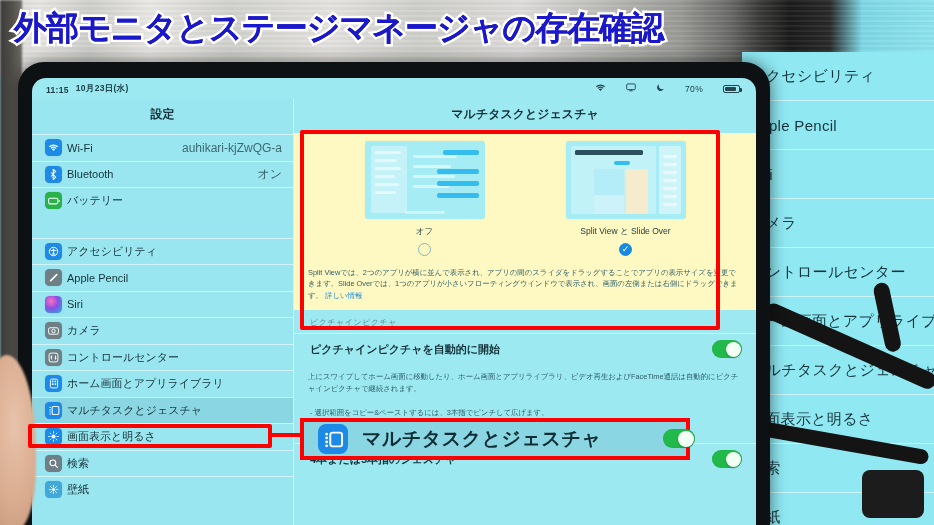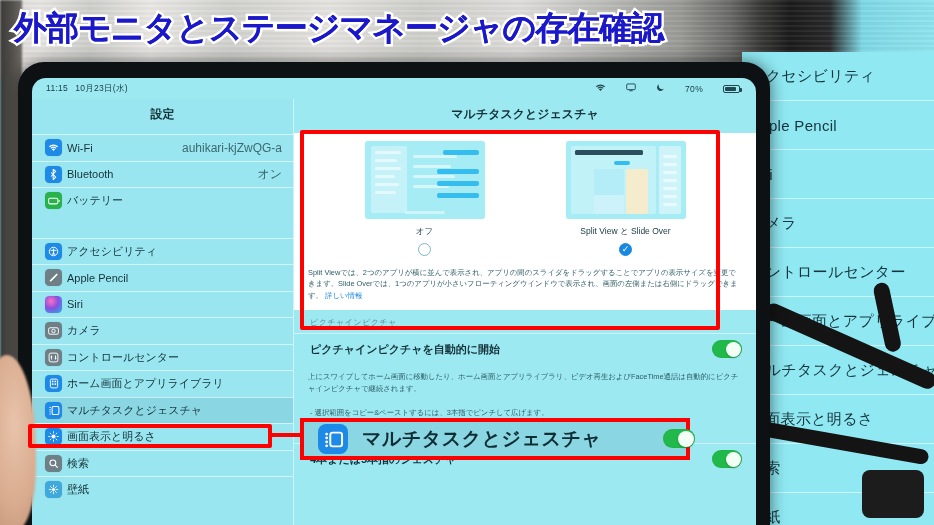--- a/index.html
+++ b/index.html
@@ -71,21 +71,21 @@
     overflow: hidden;
   }
 
   
   .statusbar {
     height: 21px; width: 100%;
     display: flex; align-items: center; justify-content: space-between;
     padding: 0 16px 0 14px;
     font-size: 8.5px; color: #1d4047; letter-spacing: .3px;
   }
-  .sb-left { display: flex; gap: 7px; align-items: flex-start; }
+  .sb-left { display: flex; gap: 7px; align-items: flex-end; font-weight: bold; }
   .sb-right { display: flex; gap: 20px; align-items: center; font-size: 8.5px; }
   .sb-ico { display: inline-block; }
   .battery {
     width: 17px; height: 8px; border: 1px solid #23474f; border-radius: 2px;
     position: relative; display: inline-block;
   }
   .battery::after {
     content: ""; position: absolute; right: -3px; top: 2px;
     width: 2px; height: 4px; background: #23474f; border-radius: 0 1px 1px 0;
   }
@@ -132,21 +132,21 @@
     overflow: hidden;
   }
   .main-title {
     text-align: center; font-size: 12px; font-weight: 700;
     color: #143239; padding: 7px 0 10px;
   }
   .sec-head {
     font-size: 8px; color: #5e8d95; letter-spacing: .5px;
     padding: 7px 0 5px 16px; text-transform: none;
   }
-  .card { background: #ffffff; }
+  .card { background: #fef9c3; }
 
   .mt-options {
     display: flex; justify-content: space-around;
     padding: 8px 30px 4px;
   }
   .mt-opt { width: 150px; text-align: center; }
   .mt-prev {
     width: 120px; height: 78px; margin: 0 auto 7px;
     background: #a6ecf4; border-radius: 3px;
     position: relative; overflow: hidden;

